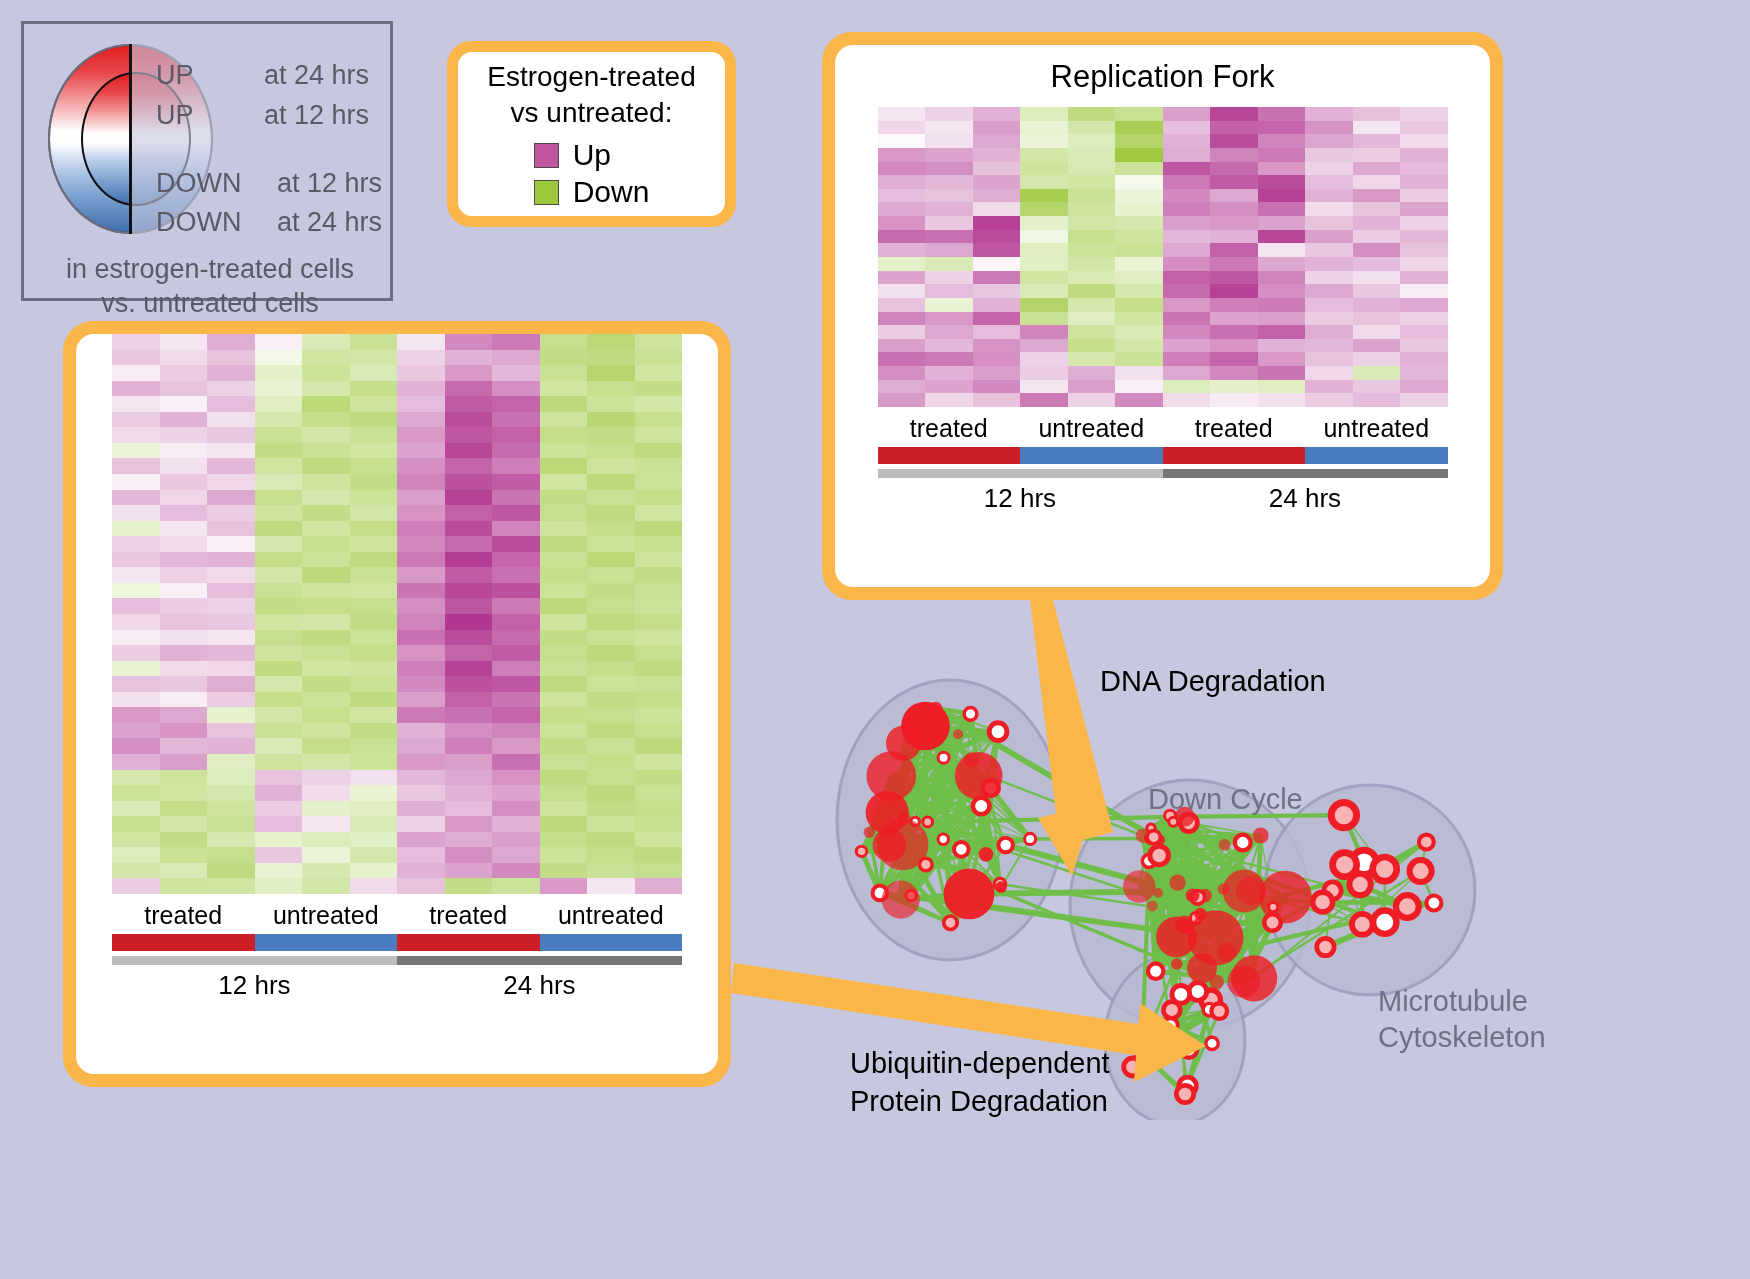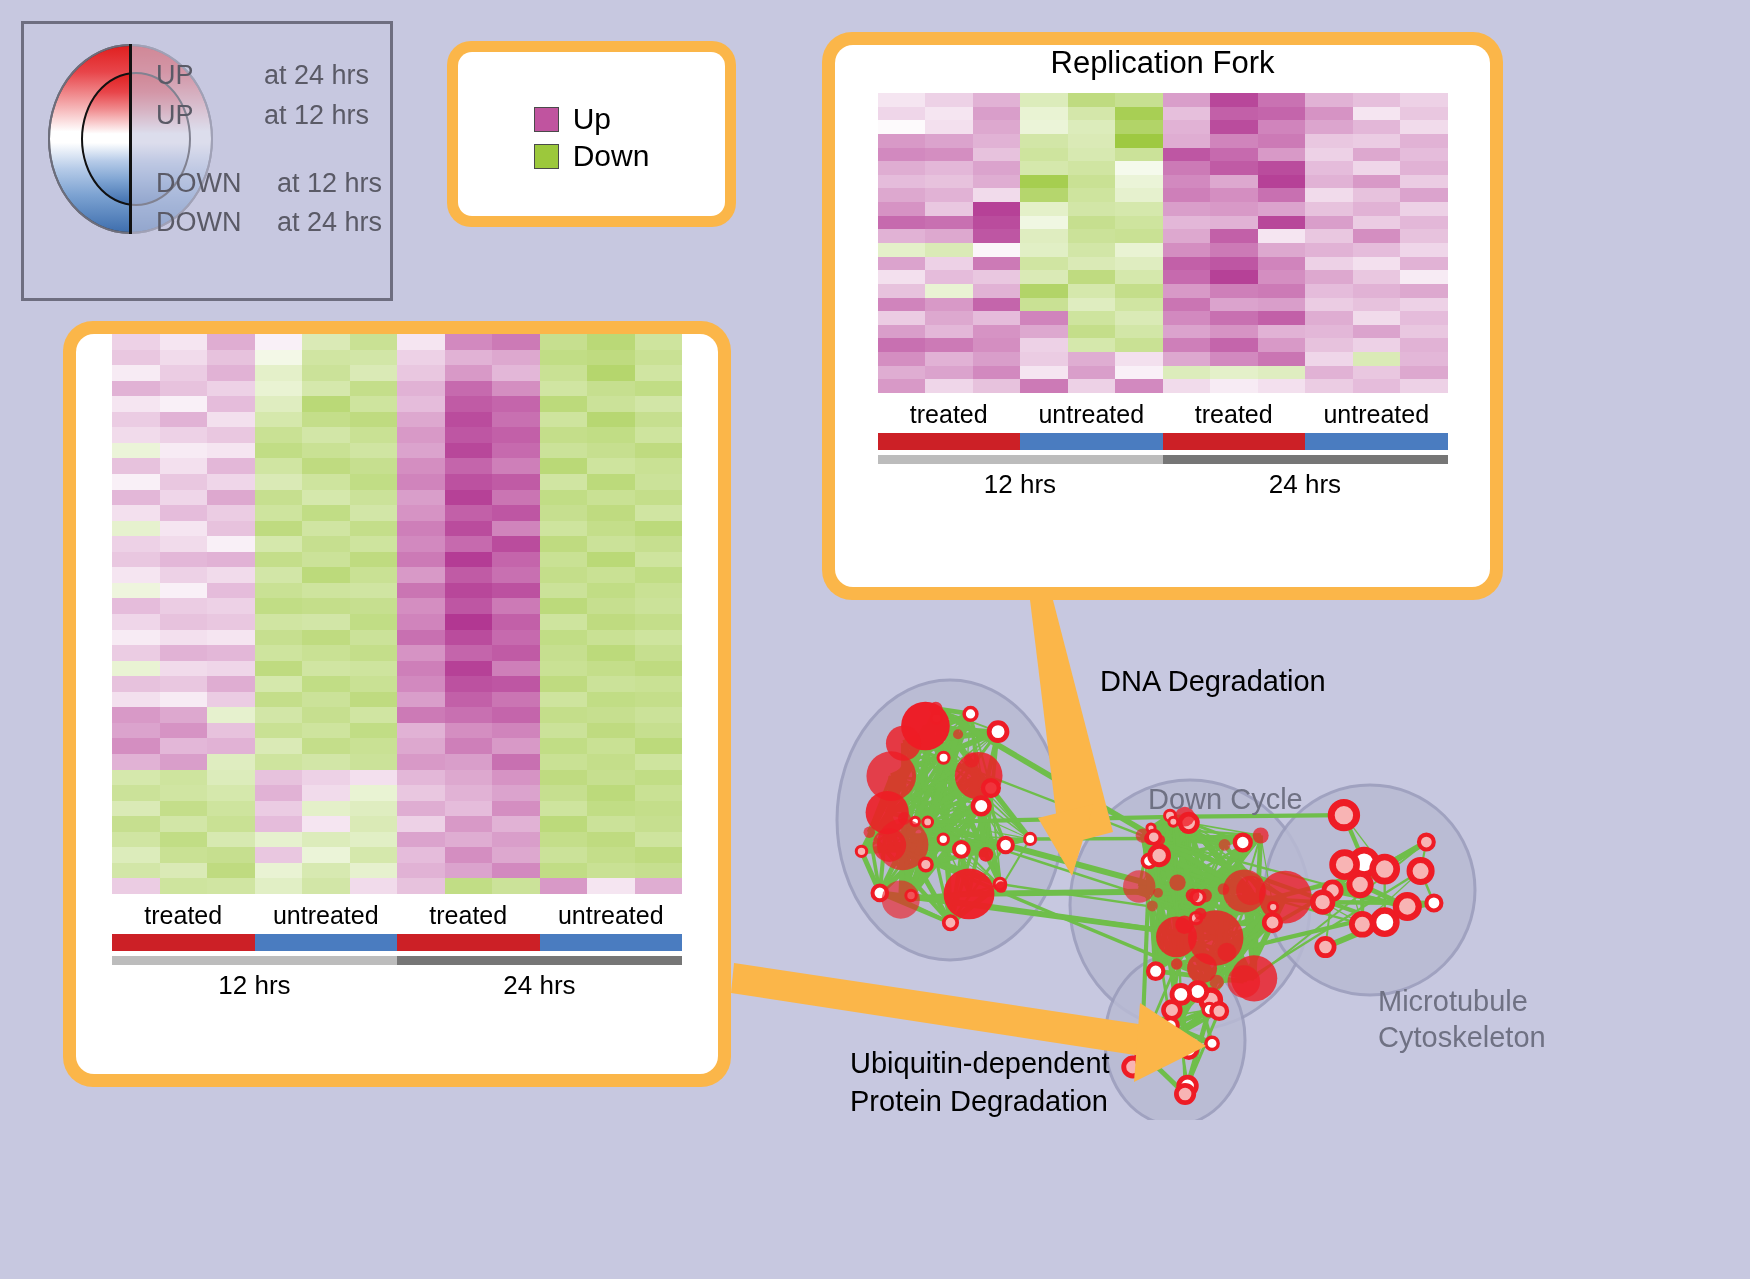--- a/index.html
+++ b/index.html
@@ -54,21 +54,21 @@
   #estrogen-legend-title{font-size:28px;color:#000;text-align:center;line-height:36px;}
   .leg-item{display:flex;align-items:center;gap:14px;margin-top:3px;align-self:center;}
   .leg-sw{width:25px;height:25px;border:1.5px solid #4a4a4a;box-sizing:border-box;}
   .leg-lab{font-size:30px;color:#000;}
   #legend-items{margin-top:4px;}
 
   
   .card{position:absolute;background:#fbb649;border-radius:30px;box-sizing:border-box;padding:13px;}
   .card-inner{width:100%;height:100%;background:#fff;border-radius:18px;box-sizing:border-box;
     display:flex;flex-direction:column;align-items:center;}
-  .card-title{font-size:31px;color:#000;margin-bottom:12px;font-weight:normal;}
+  .card-title{font-size:31px;color:#000;margin-top:14px;margin-bottom:12px;font-weight:normal;}
 
   #card-replication{left:822px;top:32px;width:681px;height:568px;}
   #card-apc{left:63px;top:321px;width:668px;height:766px;}
 
   .hm{display:grid;}
   .hm div{width:100%;height:100%;}
 
   .axis-wrap{display:flex;flex-direction:column;}
   .axis-labels{display:grid;grid-template-columns:repeat(4,1fr);margin-top:7px;}
   .axis-labels span{text-align:center;font-size:25px;color:#000;}
@@ -99,24 +99,26 @@
       <div id="ring-divider"></div>
     </div>
     <div class="key-row" id="k-up24">UP</div>
     <div class="key-row" id="k-at24">at 24 hrs</div>
     <div class="key-row" id="k-up12">UP</div>
     <div class="key-row" id="k-at12">at 12 hrs</div>
     <div class="key-row" id="k-dn12">DOWN</div>
     <div class="key-row" id="k-atd12">at 12 hrs</div>
     <div class="key-row" id="k-dn24">DOWN</div>
     <div class="key-row" id="k-atd24">at 24 hrs</div>
+    <div id="legend-foot">in estrogen-treated cells<br>vs. untreated cells</div>
   </div>
 
   <div id="estrogen-legend">
     <div id="estrogen-legend-inner">
+      <div id="estrogen-legend-title">Estrogen-treated<br>vs untreated:</div>
       <div id="legend-items">
         <div class="leg-item">
           <span class="leg-sw" style="background: rgb(192, 84, 159);"></span>
           <span class="leg-lab">Up</span>
         </div>
         <div class="leg-item">
           <span class="leg-sw" style="background: rgb(156, 200, 60);"></span>
           <span class="leg-lab">Down</span>
         </div>
       </div>

